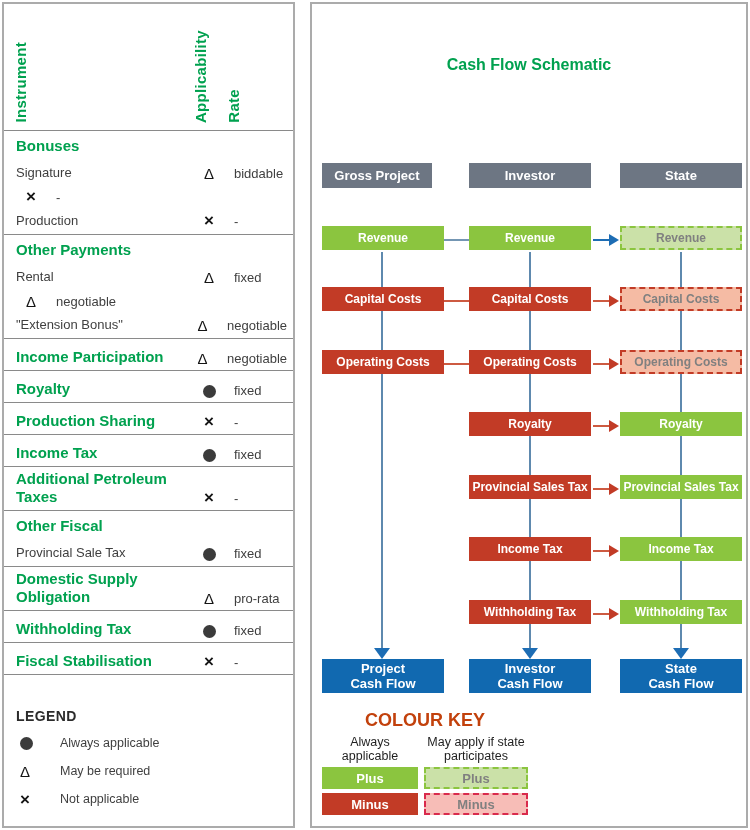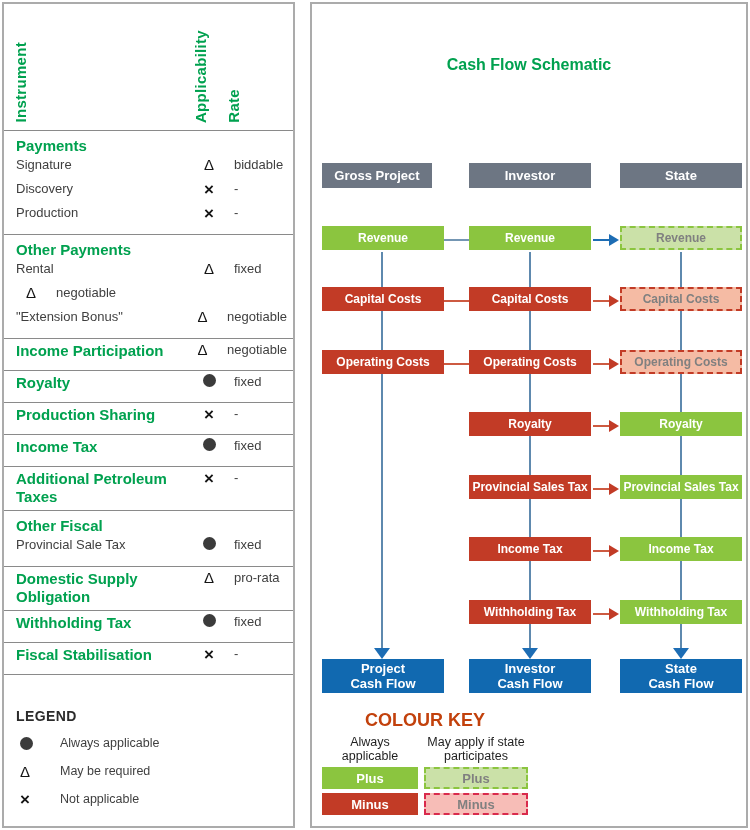--- a/index.html
+++ b/index.html
@@ -12,21 +12,21 @@
   #left-header{position:relative;height:126px;border-bottom:1px solid #8a8a8a;}
   .rot{position:absolute;bottom:7px;writing-mode:vertical-rl;transform:rotate(180deg);
        font-weight:bold;font-size:15px;color:var(--brand-green);letter-spacing:.3px;}
   #h-instrument{left:8px;}
   #h-applicability{left:188px;}
   #h-rate{left:221px;}
 
   .section{padding:4px 0 5px;border-bottom:1px solid #8a8a8a;}
   .section.single{padding:3px 0 4px;}
   .section-title{padding:2px 12px 3px;font-size:15px;font-weight:bold;color:var(--brand-green);}
-  .trow{display:flex;align-items:flex-start;min-height:24px;padding:0 6px 0 12px;}
+  .trow{display:flex;align-items:flex-end;min-height:24px;padding:0 6px 0 12px;}
   .name{width:178px;font-size:13px;color:var(--text-dark);line-height:16px;}
   .name.green{font-size:15px;font-weight:bold;color:var(--brand-green);line-height:18px;}
   .symcell{width:30px;display:flex;justify-content:center;align-items:center;}
   .rate{flex:1;font-size:13px;color:var(--text-dark);padding-left:10px;}
 
   .sym-triangle{font-size:15px;color:#141414;line-height:1;}
   .sym-x{font-size:17px;font-weight:bold;color:#141414;line-height:1;}
   .dot{width:13px;height:13px;border-radius:50%;background:#3b3b3b;display:inline-block;}
 
   #legend{margin-top:33px;padding:0 12px;}
@@ -77,30 +77,29 @@
 
 <div id="root">
   <aside id="left-panel" class="panel">
     <div id="left-header">
       <span class="rot" id="h-instrument">Instrument</span>
       <span class="rot" id="h-applicability">Applicability</span>
       <span class="rot" id="h-rate">Rate</span>
     </div>
     <div id="left-sections">
         <div class="section">
-          <div class="section-title">Payments</div>
+          <div class="section-title">Bonuses</div>
           <div class="trow">
             <span class="name">Signature</span>
             <span class="symcell">
               <span class="sym-triangle">Δ</span>
             </span>
             <span class="rate">biddable</span>
           </div>
           <div class="trow">
-            <span class="name">Discovery</span>
             <span class="symcell">
               <span class="sym-x">×</span>
             </span>
             <span class="rate">-</span>
           </div>
           <div class="trow">
             <span class="name">Production</span>
             <span class="symcell">
               <span class="sym-x">×</span>
             </span>

